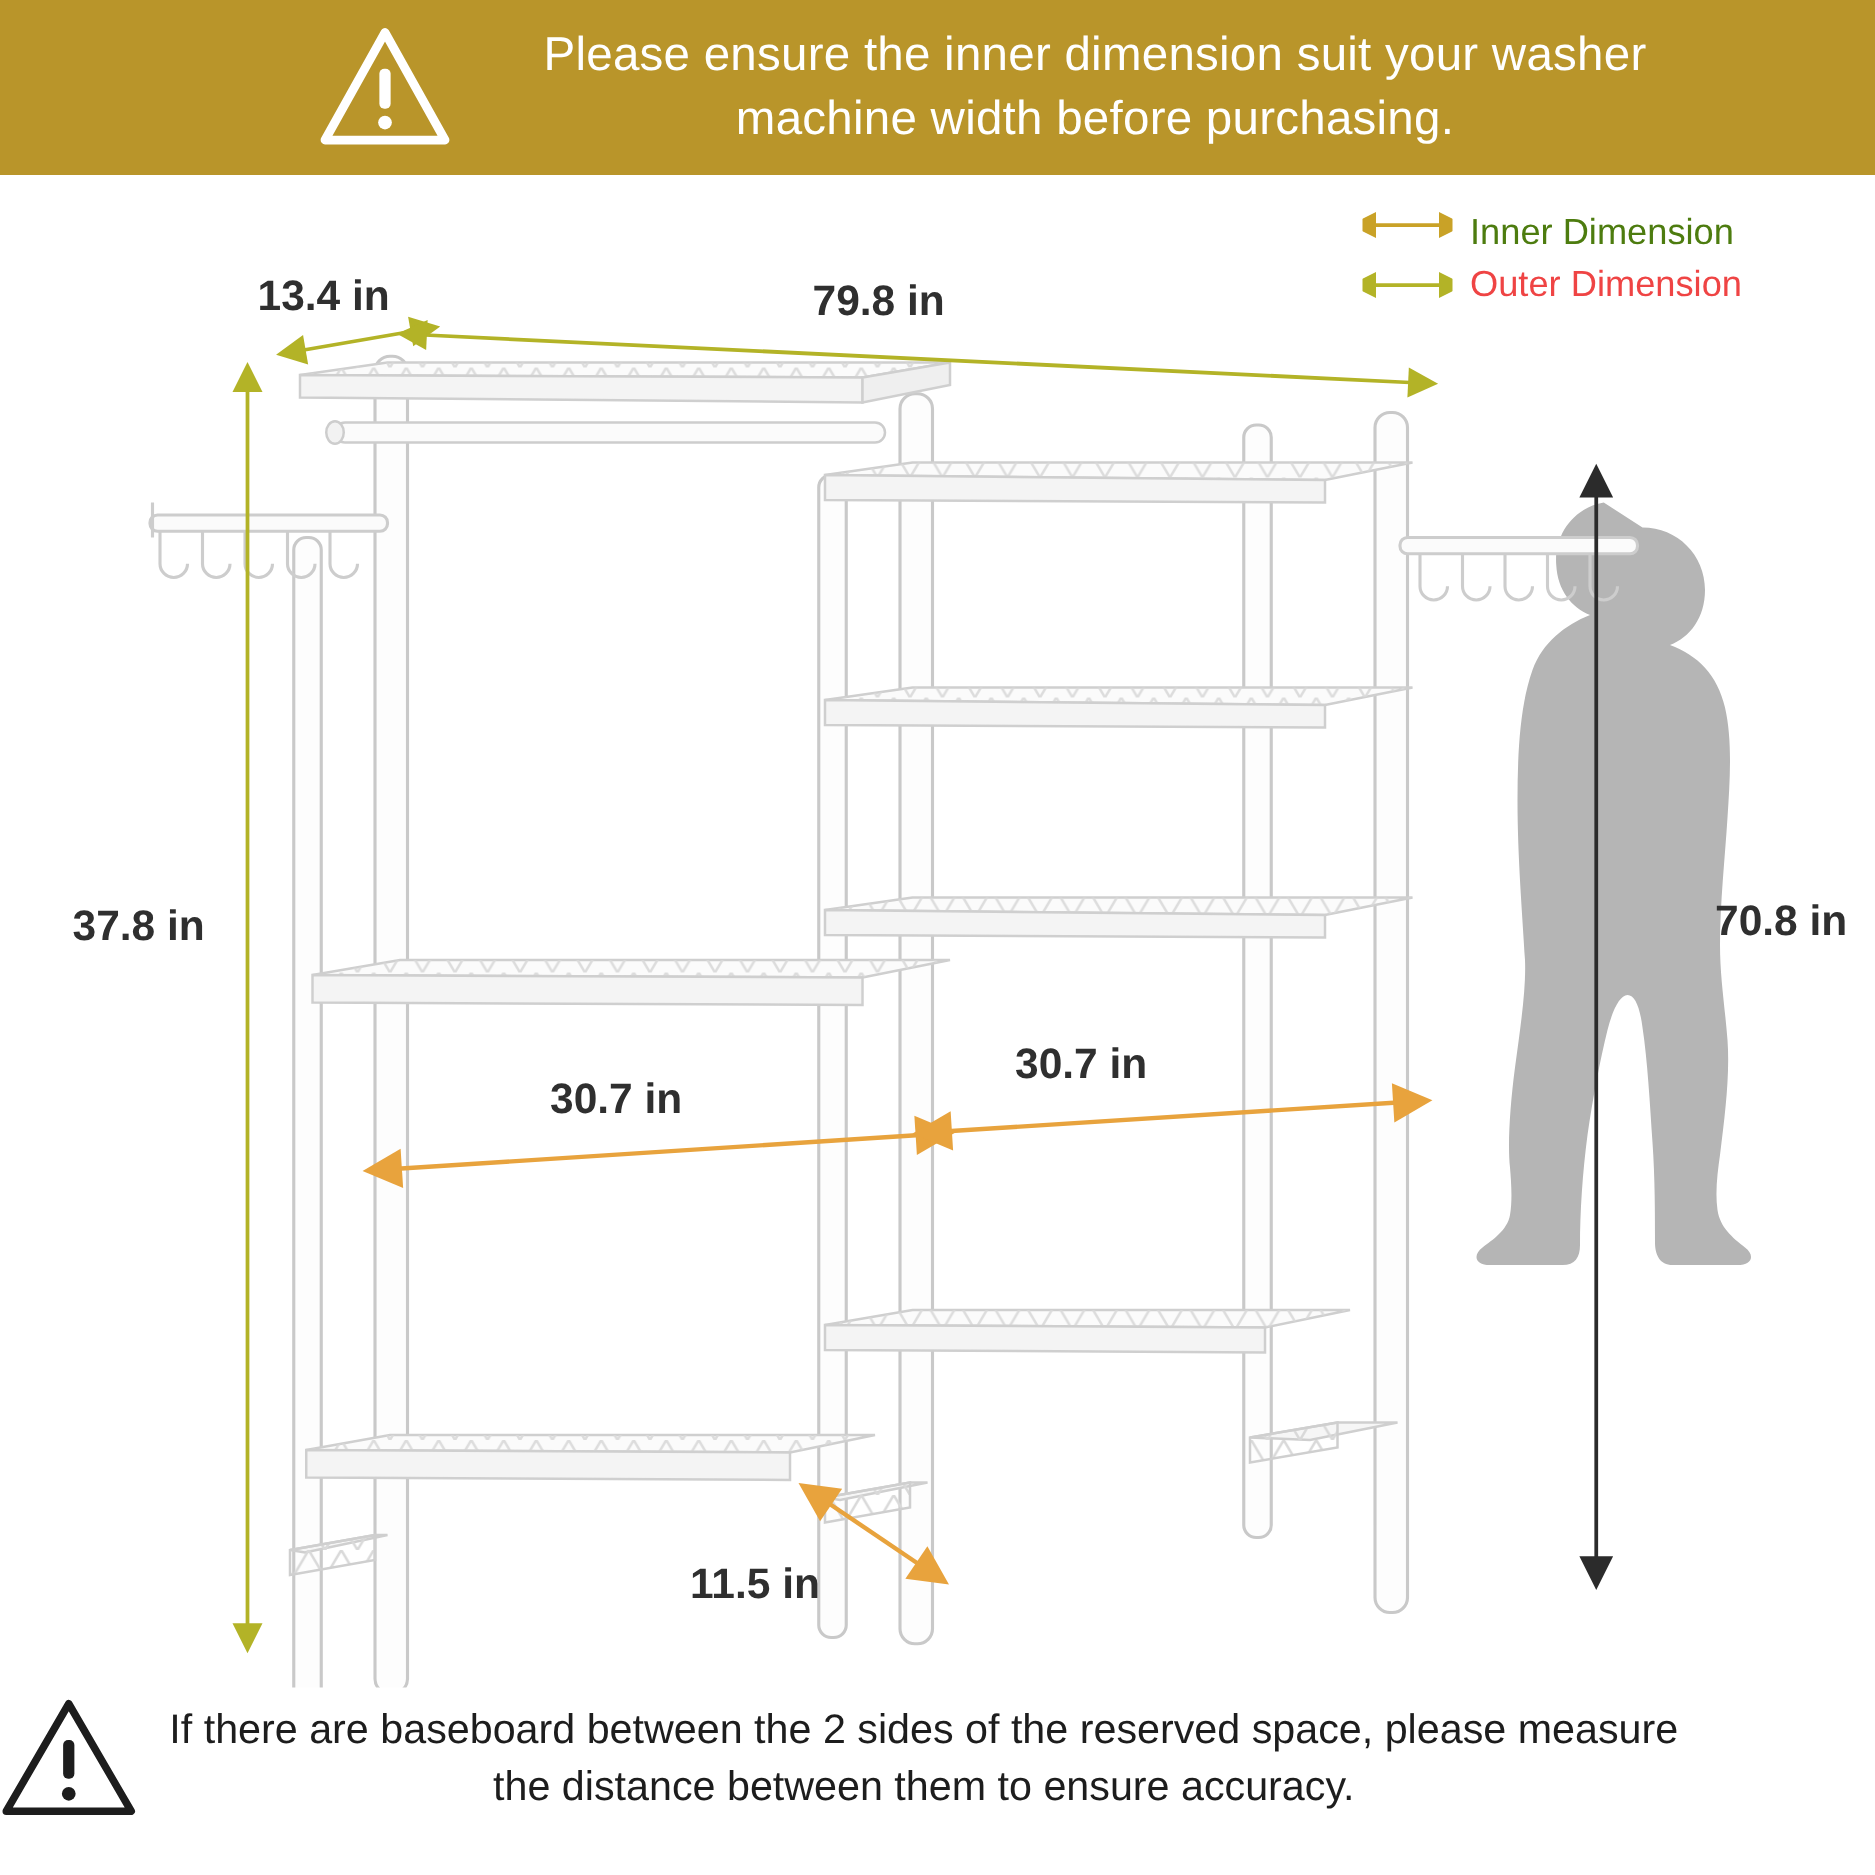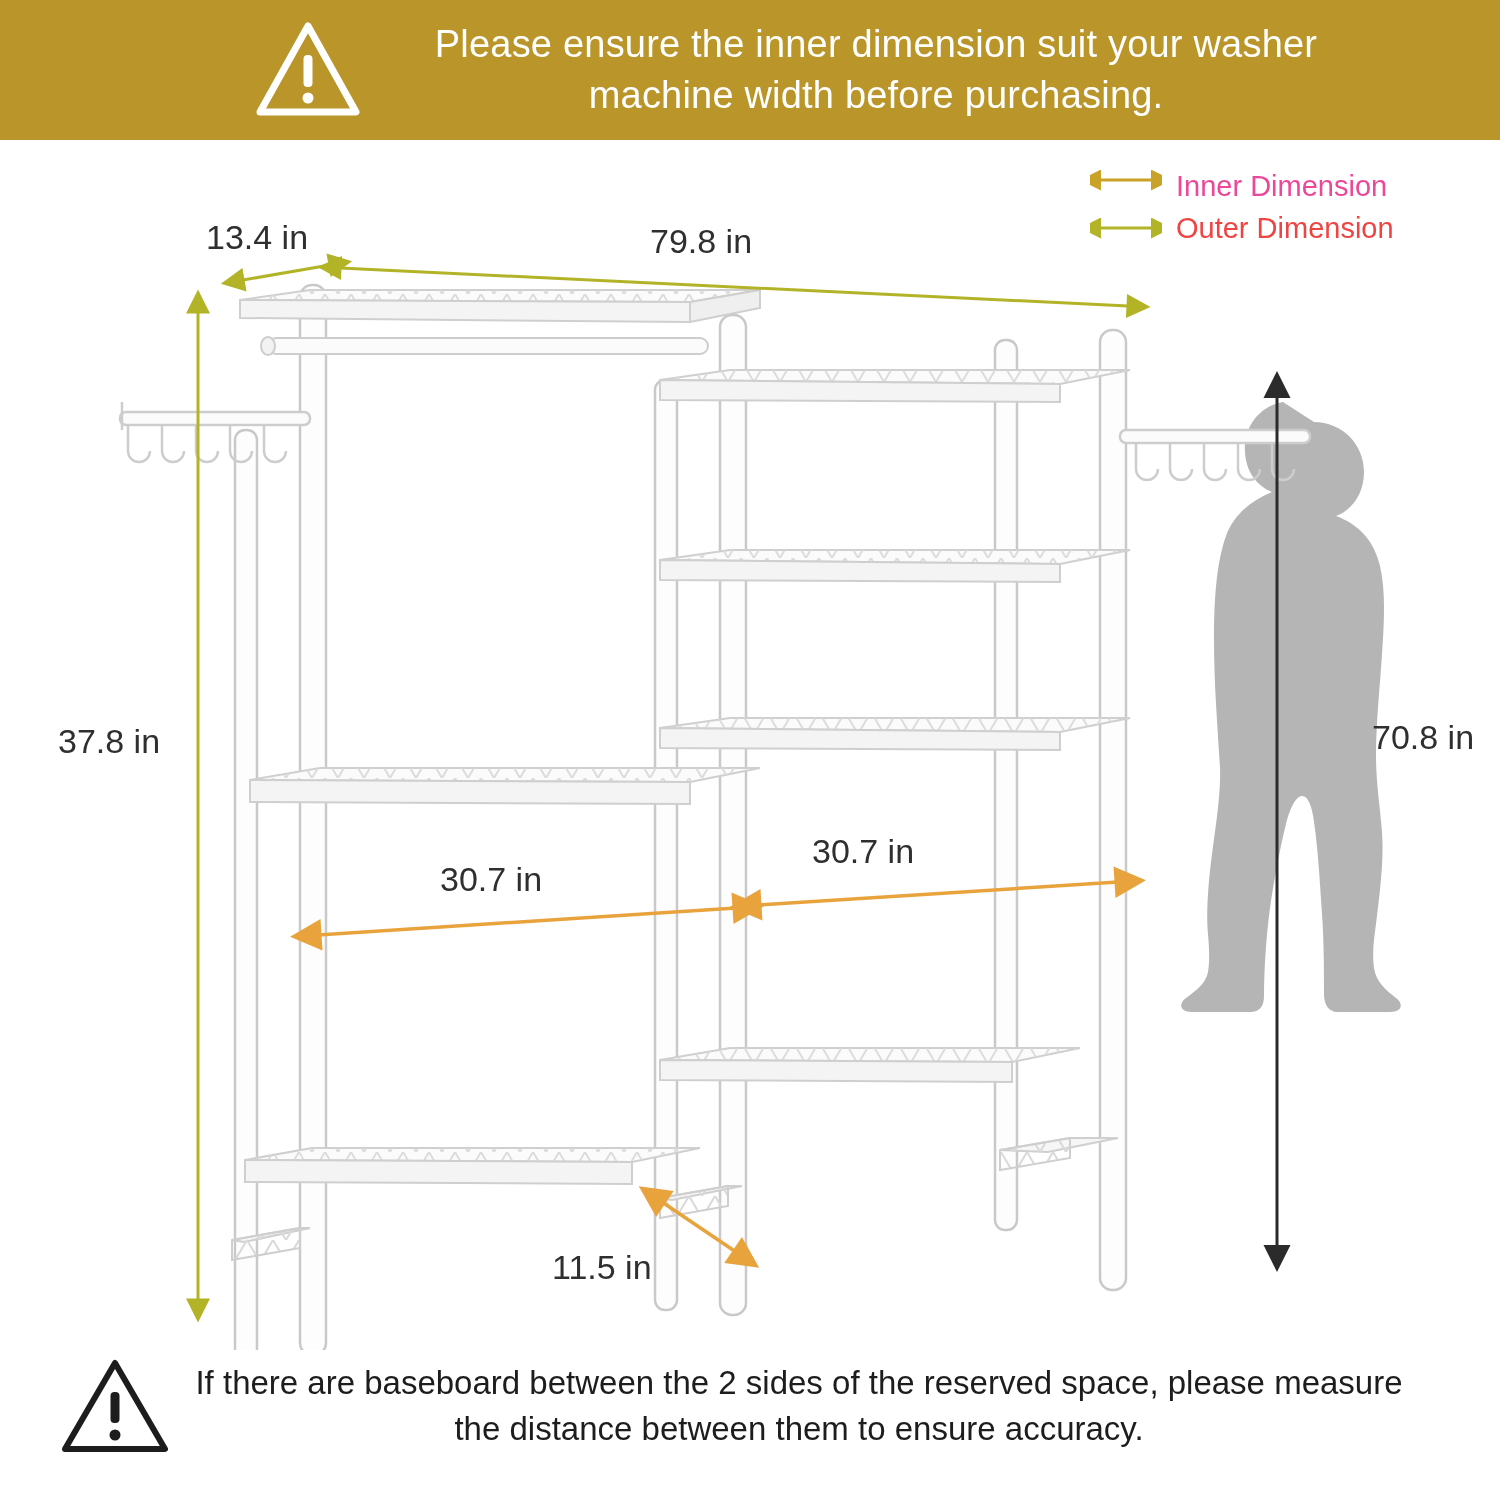--- a/index.html
+++ b/index.html
@@ -61,30 +61,31 @@
     width: 72px;
     height: 24px;
     position: relative;
     flex: 0 0 auto;
     margin-right: 14px;
   }
   .legend-label {
     font-size: 29px;
     line-height: 1;
   }
-  .legend-inner .legend-label { color: #ec4899; margin-top: 12px; }
+  .legend-inner .legend-label { color: #4d7c0f; margin-top: 12px; }
   .legend-outer .legend-label { color: #ef4444; }
 
   
   .canvas {
     position: absolute;
     left: 0;
     top: 140px;
     width: 1472px;
     height: 1210px;
+    font-weight: bold;
   }
   .canvas svg { display: block; }
 
   
   .dim {
     position: absolute;
     font-size: 34px;
     color: #2f2f2f;
     white-space: nowrap;
   }
@@ -92,21 +93,20 @@
   
   .note {
     position: absolute;
     left: 0;
     bottom: 24px;
     width: 1500px;
     height: 140px;
     display: flex;
     align-items: center;
     justify-content: flex-start;
-    padding-left: 60px;
     box-sizing: border-box;
   }
   .note-icon {
     width: 110px;
     height: 96px;
     flex: 0 0 auto;
     margin-right: 24px;
   }
   .note-text {
     font-size: 33px;

